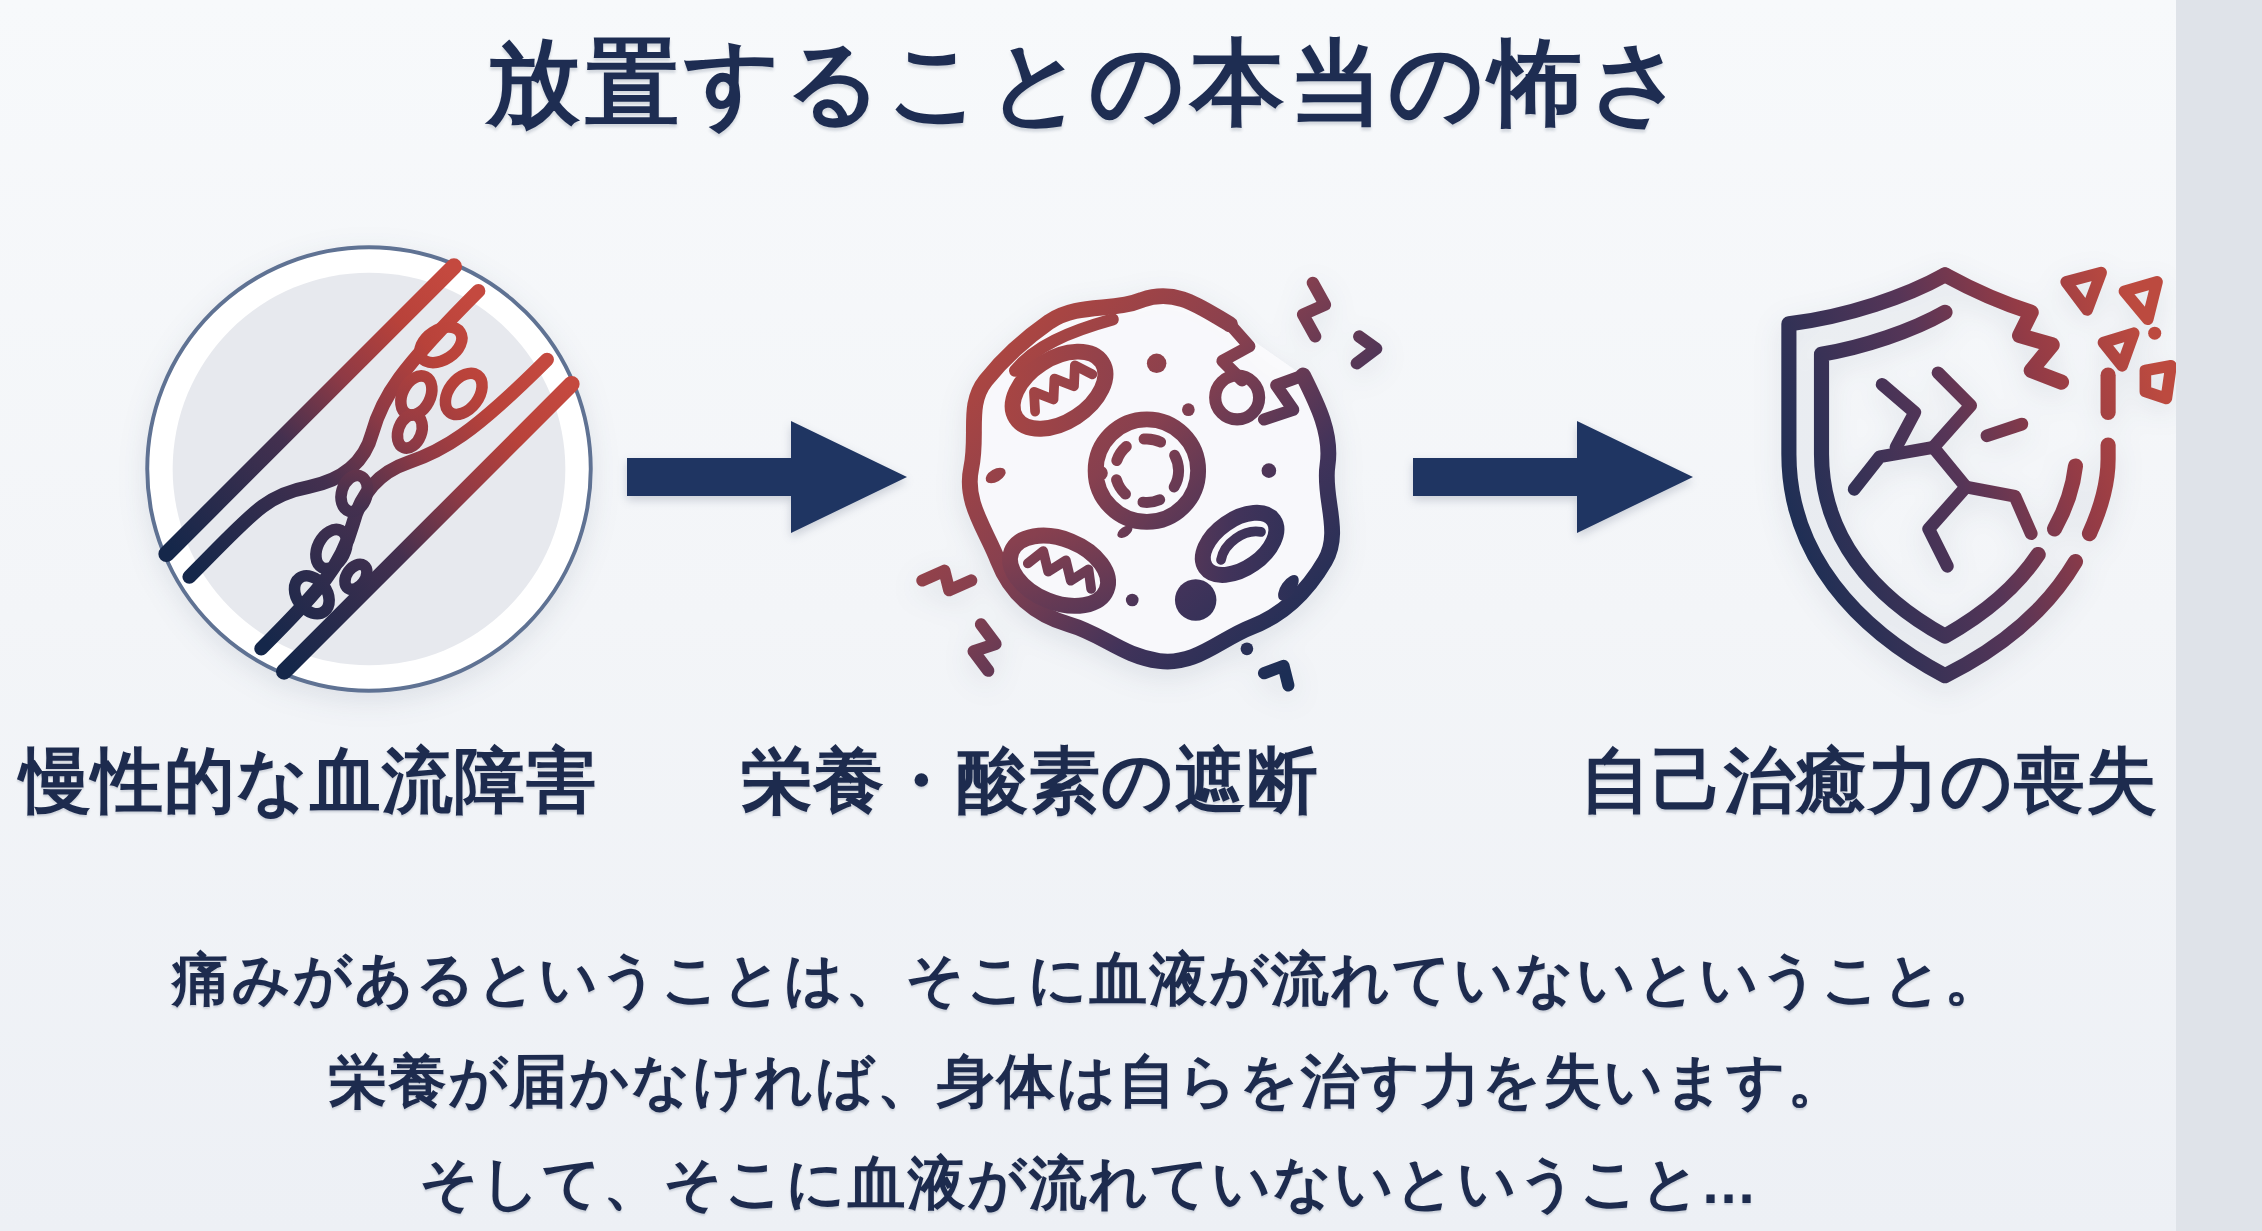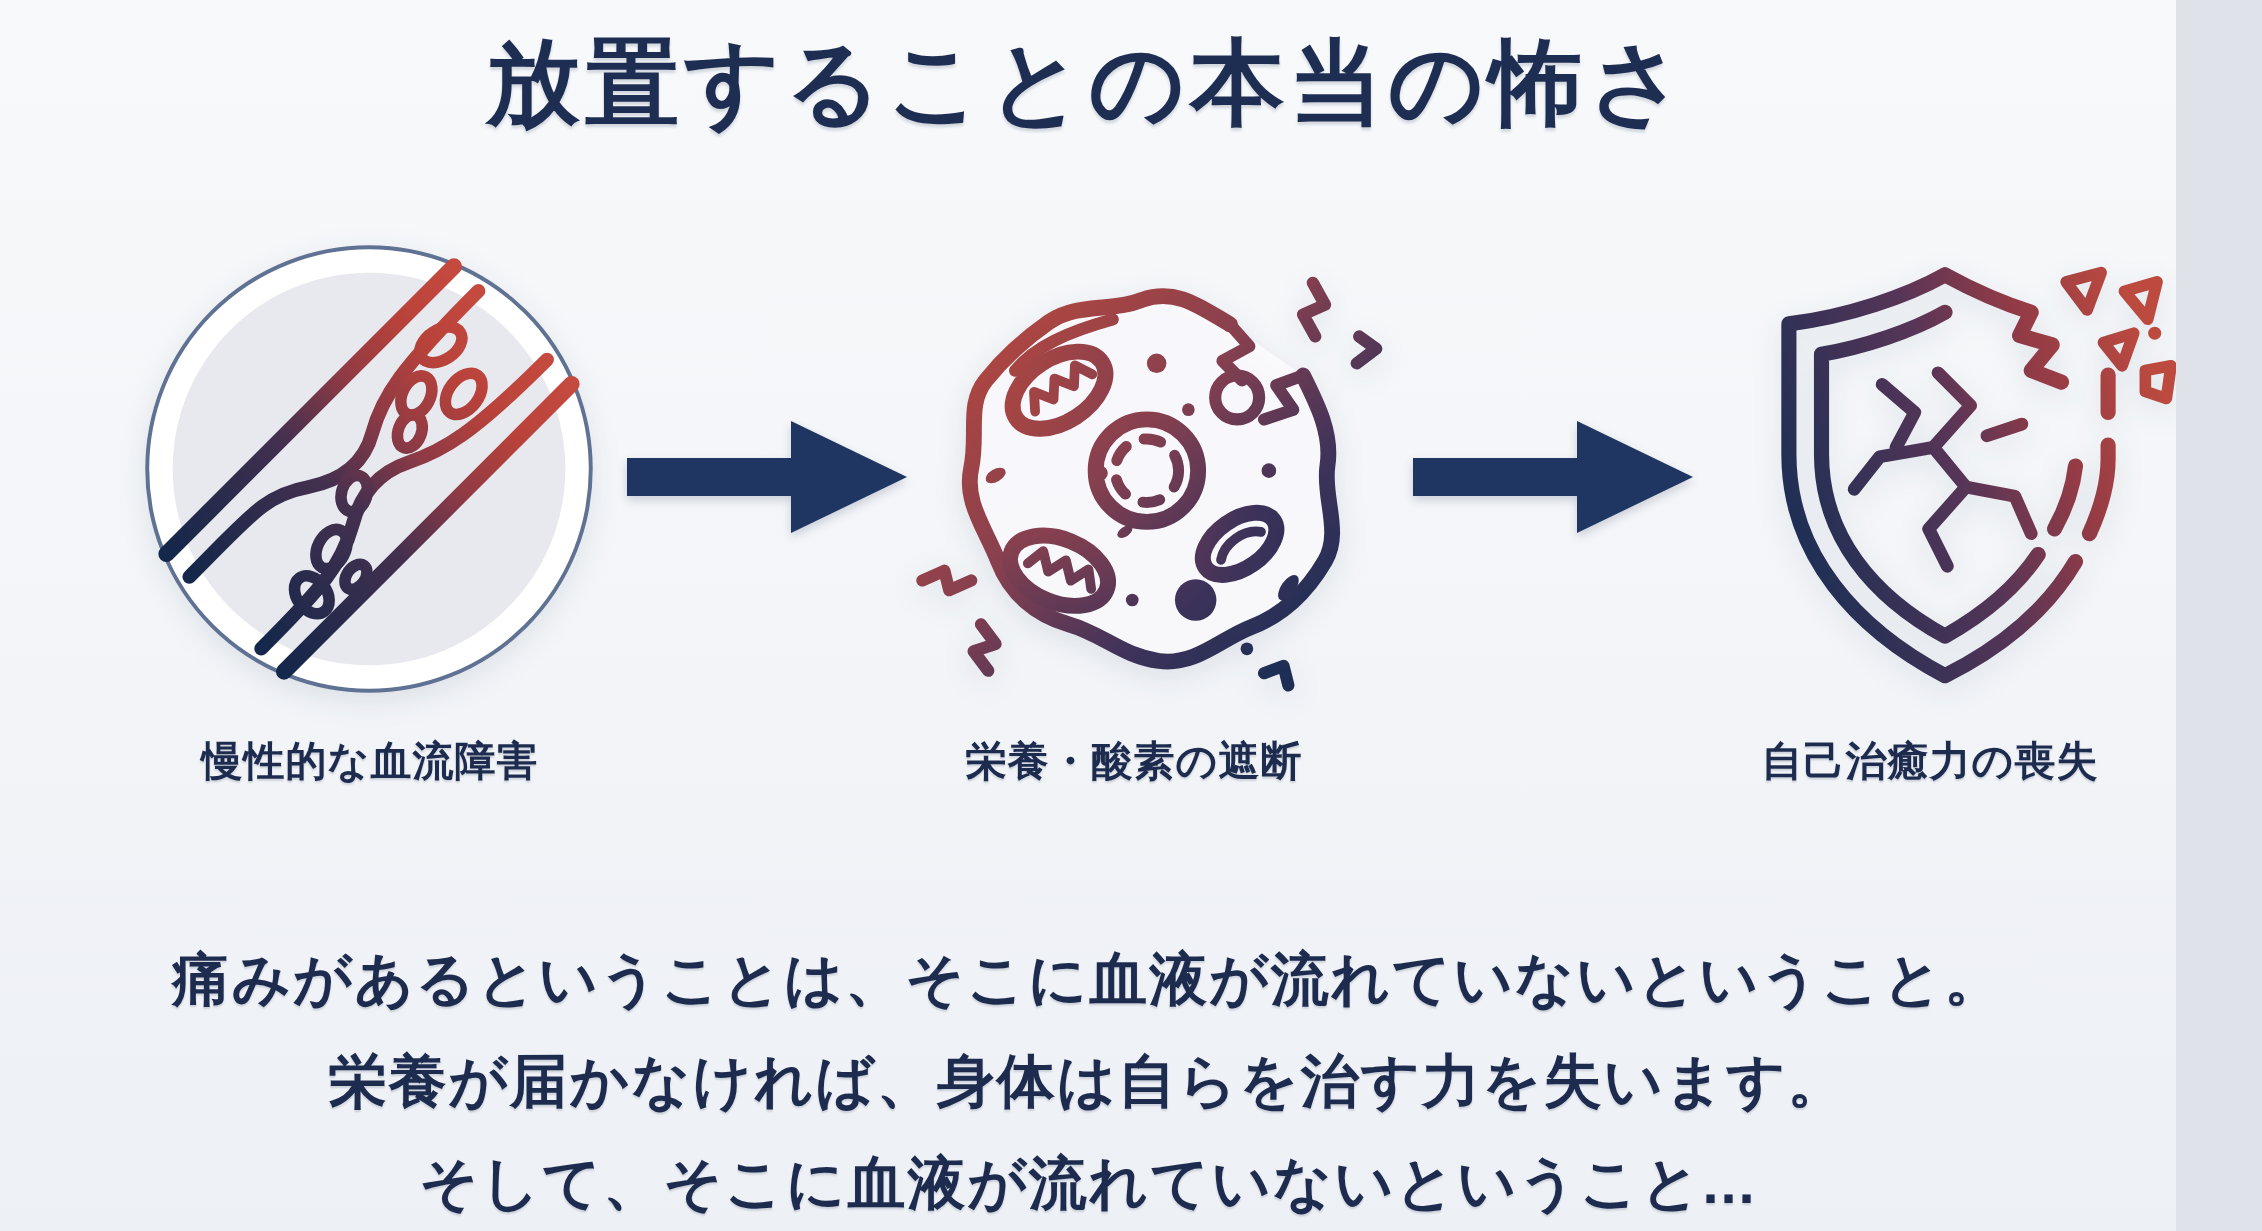--- a/index.html
+++ b/index.html
@@ -23,25 +23,25 @@
   .icon svg{display:block;width:100%;height:100%;}
   #icon-vessel{left:138px;top:238px;width:462px;height:462px;}
   #icon-cell{left:898px;top:234px;width:488px;height:488px;}
   #icon-shield{left:1712px;top:240px;width:466px;height:466px;}
   .arrow{position:absolute;top:412px;width:282px;height:130px;
     filter:drop-shadow(0 4px 5px rgba(30,45,80,.20));}
   #arrow-1{left:627px;}
   #arrow-2{left:1413px;}
   .step-label{
     position:absolute;top:734px;width:700px;
-    text-align:center;font-size:41px;letter-spacing:1px;
+    text-align:left;font-size:71px;letter-spacing:1px;
     text-shadow:0 2px 2px rgba(20,35,70,.16);
   }
   #label-1{left:20px;}
-  #label-2{left:784px;}
+  #label-2{left:741px;}
   #label-3{left:1580px;}
   .body-text{
     position:absolute;top:921px;left:0;width:100%;
     text-align:center;font-size:58px;line-height:88px;letter-spacing:2px;
     text-shadow:0 2px 2px rgba(20,35,70,.16);
   }
   .body-text p{margin:14px;}
 </style>
 </head>
 <body>

